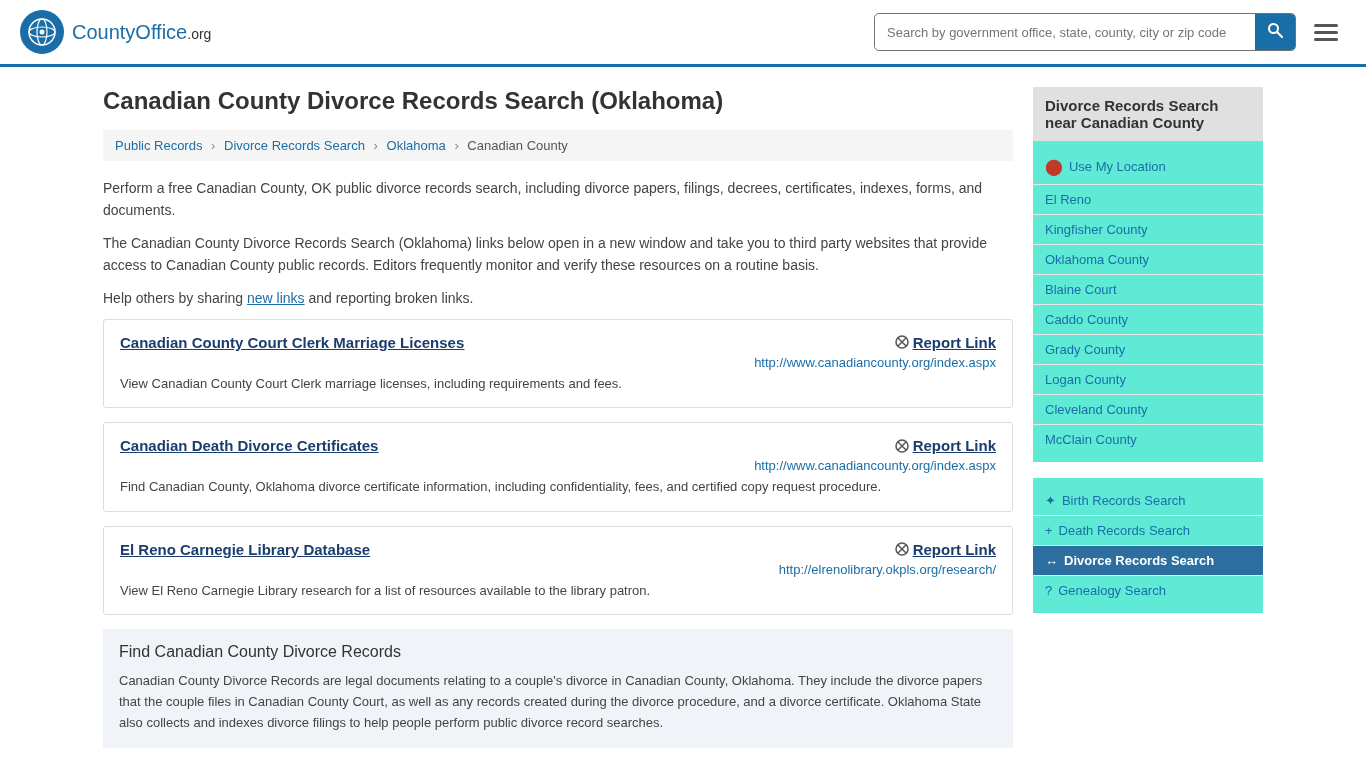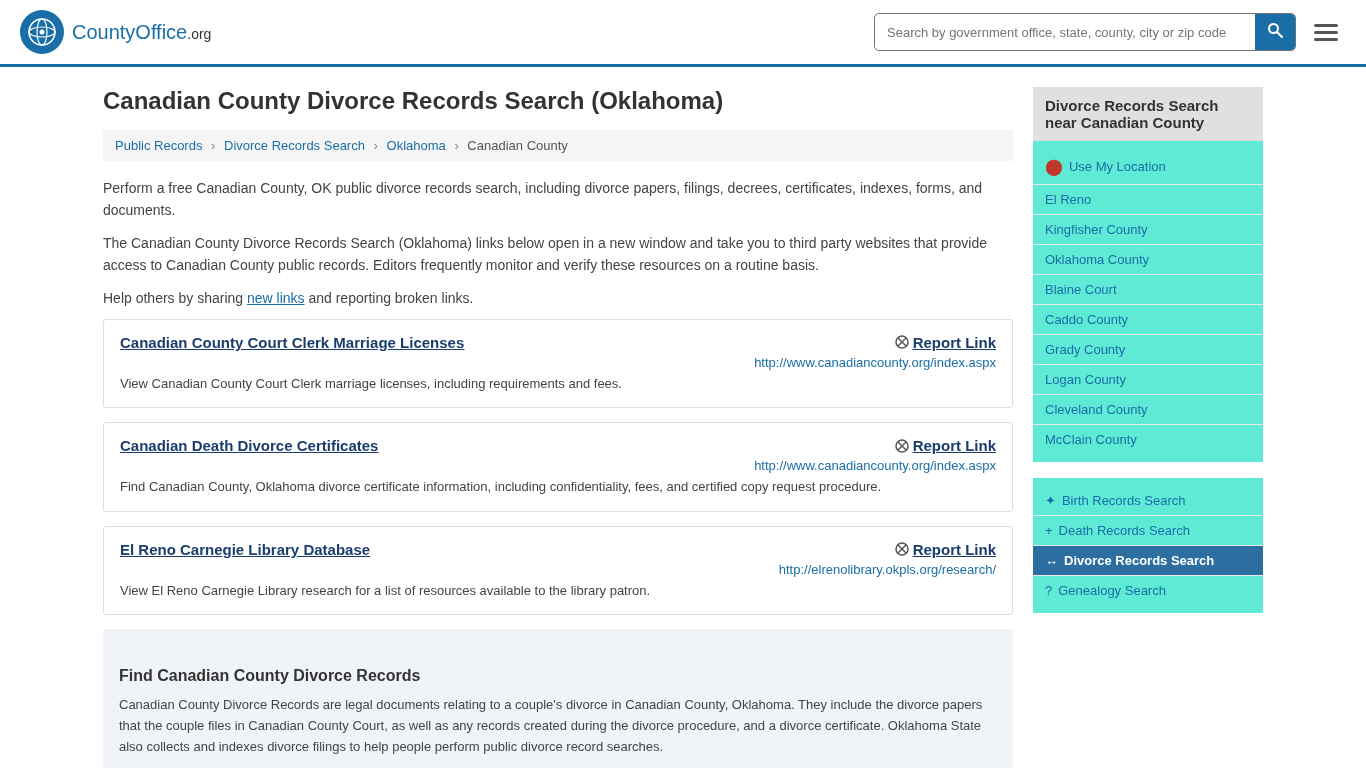--- a/index.html
+++ b/index.html
@@ -180,24 +180,23 @@
     }
 
     
     .find-section {
       background: #f0f4f8;
       padding: 14px 16px;
       margin-top: 10px;
     }
     .find-section h2 {
       font-size: 16px;
-      font-weight: bold;
+      font-weight: normal;
       color: #333;
       margin-bottom: 10px;
-      margin-top: 24px;
     }
     .find-section p {
       font-size: 13px;
       color: #444;
       line-height: 1.6;
     }
 
     
     .sidebar-box {
       background: #5eead4;

